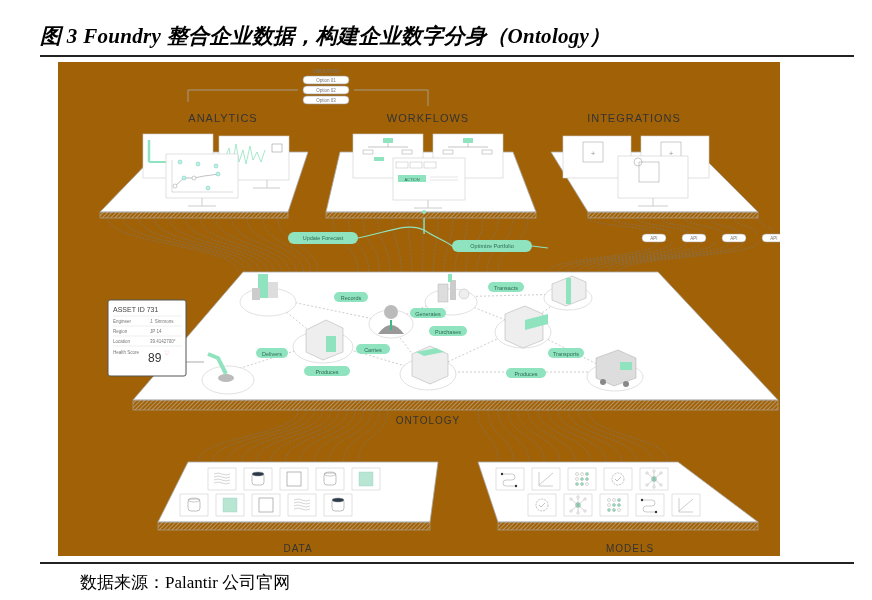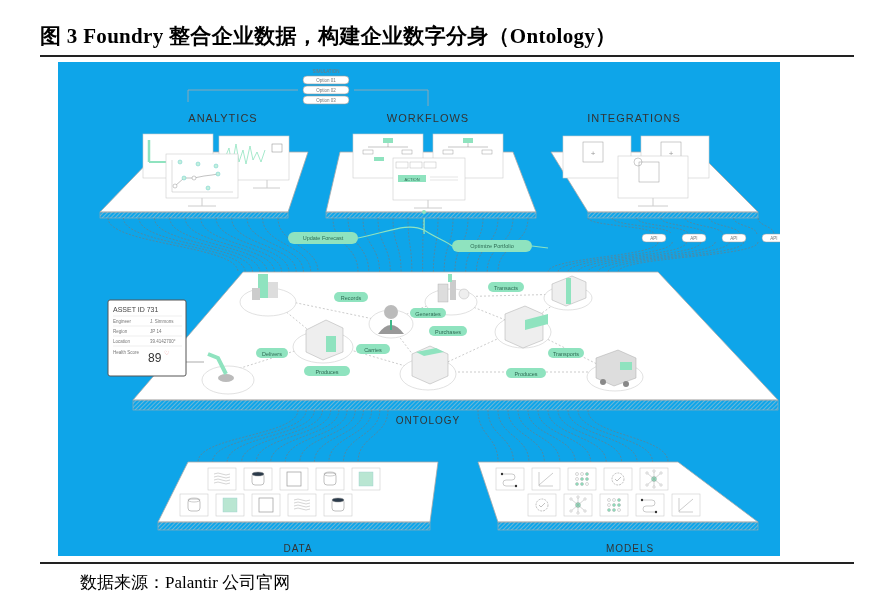--- a/index.html
+++ b/index.html
@@ -1,21 +1,21 @@
 <!DOCTYPE html>
 <html><head>
 <meta charset="utf-8">
 <style>
   html,body{margin:0;padding:0;background:#ffffff;}
   body{width:872px;height:600px;position:relative;overflow:hidden;font-family:"Liberation Sans",sans-serif;}
-  .fig-title{position:absolute;left:40px;top:22px;font-family:"Liberation Serif","DejaVu Serif",serif;font-weight:bold;font-size:21px;color:#000;white-space:nowrap;letter-spacing:0.3px;}
+  .fig-title{position:absolute;left:40px;top:22px;font-family:"Liberation Serif","DejaVu Serif",serif;font-weight:bold;font-size:21px;color:#000;white-space:nowrap;letter-spacing:0.3px;font-style:italic;}
   .rule{position:absolute;left:40px;width:814px;height:2px;background:#222;}
   .rule.top{top:55px;}
   .rule.bottom{top:562px;}
-  .diagram{position:absolute;left:58px;top:62px;width:722px;height:494px;background:#0ea5e9;text-align:center;}
+  .diagram{position:absolute;left:58px;top:62px;width:722px;height:494px;background:#a16207;text-align:center;}
   .source{position:absolute;left:80px;top:571px;font-family:"Liberation Serif","DejaVu Serif",serif;font-size:17px;color:#000;white-space:nowrap;text-align:right;}
   svg text{font-family:"Liberation Sans","DejaVu Sans",sans-serif;}
   .sec-label{font-size:11px;letter-spacing:1px;fill:#333;}
   .pill-text{font-size:5.5px;fill:#2d6b53;}
   .tiny{font-size:4.5px;fill:#777;}
 </style>
 </head>
 <body>
 
 <div class="fig-title">图 3 Foundry 整合企业数据，构建企业数字分身（Ontology）</div>

